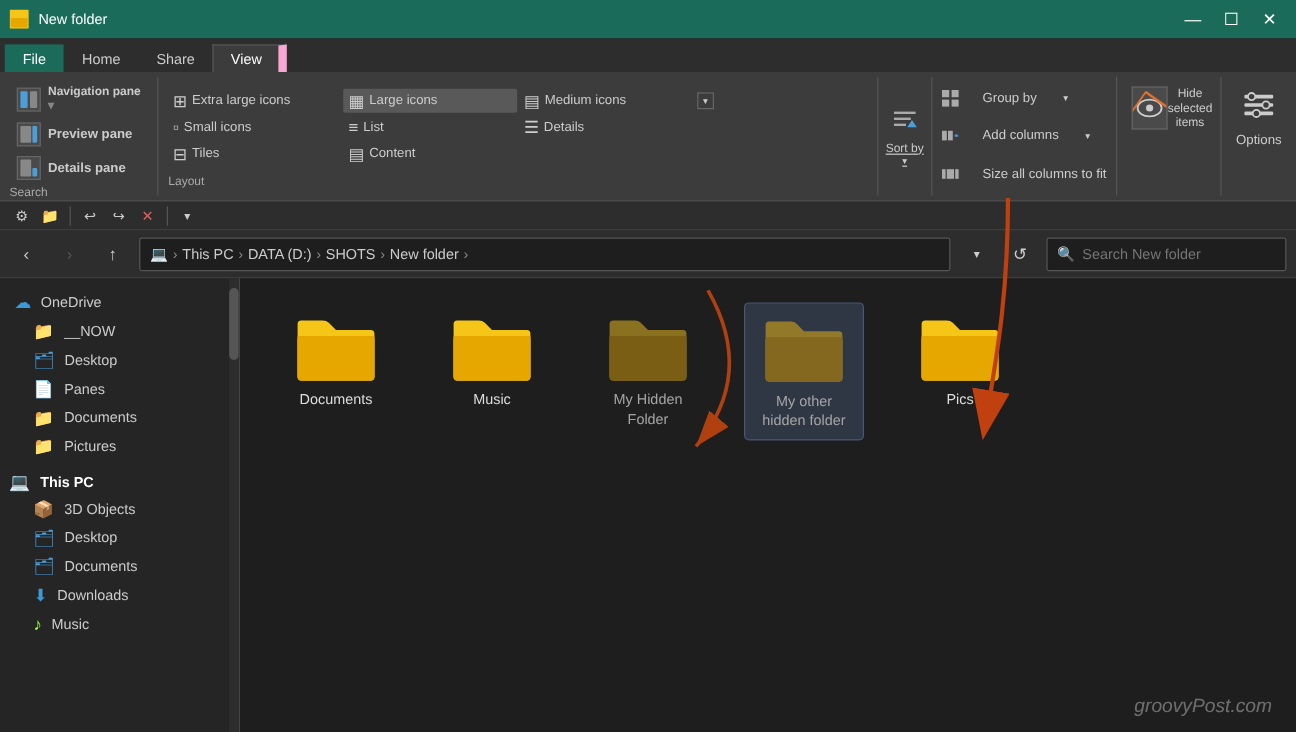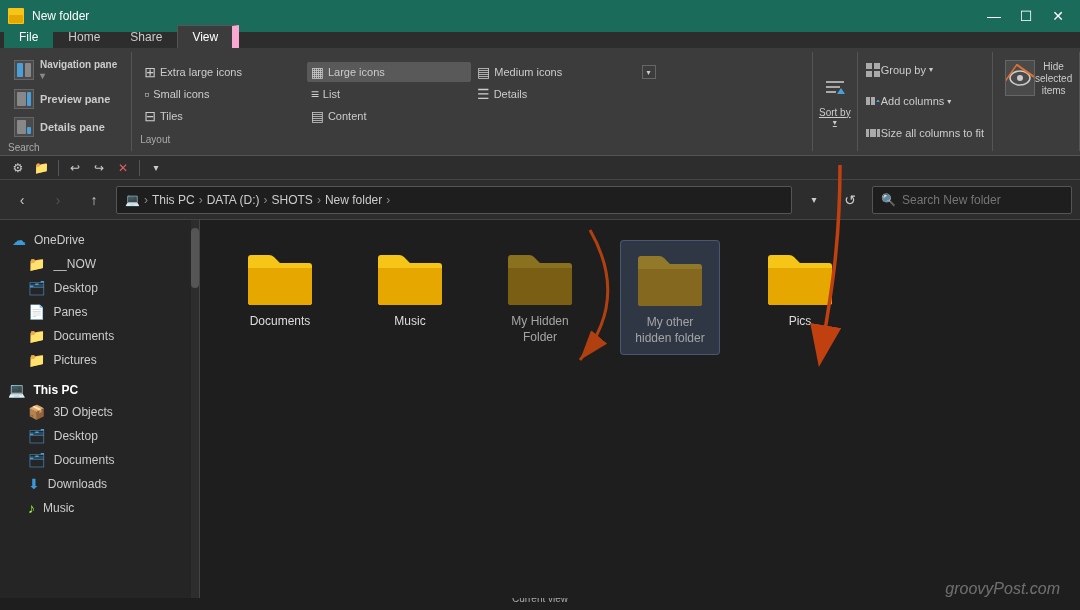--- a/index.html
+++ b/index.html
@@ -8,42 +8,42 @@
     
     .title-bar {
       height: 32px; background: #1a6b5a; display: flex; align-items: center; padding: 0 8px; gap: 8px;
     }
     .title-bar-icon { width: 16px; height: 16px; }
     .title-bar-title { color: #fff; font-size: 12px; flex: 1; }
     .title-bar-controls { display: flex; gap: 4px; }
     .title-bar-btn { width: 28px; height: 20px; background: transparent; border: none; color: #fff; cursor: pointer; font-size: 14px; display: flex; align-items: center; justify-content: center; }
 
     
-    .ribbon-tabs { height: 16px; background: #2d2d2d; display: flex; align-items: flex-end; padding-left: 4px; }
+    .ribbon-tabs { height: 28px; background: #2d2d2d; display: flex; align-items: flex-end; padding-left: 4px; }
     .ribbon-tab { padding: 4px 14px; font-size: 12px; color: #ccc; cursor: pointer; border-top: 1px solid transparent; border-left: 1px solid transparent; border-right: 1px solid transparent; }
     .ribbon-tab.active { background: #3c3c3c; color: #fff; border-top: 1px solid #555; border-left: 1px solid #555; border-right: 7px solid #f9a8d4; }
     .ribbon-tab.file { background: #1a6b5a; color: #fff; padding: 4px 14px; }
 
     
     .ribbon { height: 108px; background: #3c3c3c; border-bottom: 1px solid #555; display: flex; align-items: stretch; padding: 4px 0; }
     .ribbon-section-label { font-size: 10px; color: #aaa; margin-top: auto; padding: 2px 0; }
     .ribbon-section-content { display: flex; flex: 1; align-items: center; gap: 4px; }
 
     
     .panes-section { display: flex; flex-direction: column; padding: 4px 8px; border-right: 1px solid #555; }
     .pane-btn { display: flex; align-items: center; gap: 6px; padding: 3px 6px; cursor: pointer; border-radius: 2px; color: #ccc; font-size: 11px; font-weight: bold; }
     .pane-icon { width: 20px; height: 20px; background: #4a4a4a; border: 1px solid #666; display: flex; align-items: center; justify-content: center; font-size: 9px; }
 
     
     .layout-section { display: flex; flex-direction: column; padding: 4px 8px; border-right: 1px solid #555; flex: 1; }
     .layout-grid { display: grid; grid-template-columns: repeat(4, 1fr); gap: 2px; flex: 1; align-content: center; }
     .layout-btn { display: flex; align-items: center; gap: 4px; padding: 2px 4px; cursor: pointer; border-radius: 2px; color: #ccc; font-size: 11px; white-space: nowrap; }
     .layout-btn.active { background: rgba(255,255,255,0.15); }
     .layout-icon { font-size: 14px; }
-    .cv-btn { display: flex; align-items: center; gap: 1px; padding: 2px 4px; cursor: pointer; color: #ccc; font-size: 11px; border-radius: 2px; }
+    .cv-btn { display: flex; align-items: center; gap: 20px; padding: 2px 4px; cursor: pointer; color: #ccc; font-size: 11px; border-radius: 2px; }
 
     
     .showhide-section { display: flex; flex-direction: column; padding: 4px 8px; border-right: 1px solid #555; width: 180px; }
     .sh-item { display: flex; align-items: center; gap: 6px; padding: 2px 4px; cursor: pointer; color: #ccc; font-size: 11px; border-radius: 2px; }
     .checkbox { width: 12px; height: 12px; border: 1px solid #888; background: #2d2d2d; display: flex; align-items: center; justify-content: center; flex-shrink: 0; }
     .checkbox.checked { background: #0078d7; border-color: #0078d7; }
     .checkbox.checked::after { content: '✓'; color: #fff; font-size: 9px; }
 
     
     .hidesel-section { display: flex; flex-direction: column; align-items: center; padding: 4px 8px; border-right: 1px solid #555; }
@@ -265,20 +265,35 @@
           <ellipse cx="14" cy="14" rx="10" ry="7" fill="none" stroke="#ccc" stroke-width="1.5"></ellipse>
           <circle cx="14" cy="14" r="3" fill="#ccc"></circle>
           <rect x="4" y="4" width="22" height="2" fill="#e07030" transform="rotate(35,14,14)"></rect>
           <rect x="3" y="3" width="1.5" height="22" fill="#e07030" transform="rotate(35,14,14)"></rect>
         </svg>
       </div>
       <span style="font-size:10px;text-align:center;line-height:1.2;">Hide selected items</span>
     </div>
   </div>
 
+  <div class="options-section">
+    <div class="options-btn">
+      <div style="font-size:28px;color:#ccc;">
+        <svg width="32" height="32" viewBox="0 0 32 32">
+          <rect x="4" y="7" width="24" height="3" fill="#ccc" rx="1"></rect>
+          <rect x="4" y="14" width="24" height="3" fill="#ccc" rx="1"></rect>
+          <rect x="4" y="21" width="24" height="3" fill="#ccc" rx="1"></rect>
+          <circle cx="10" cy="8.5" r="3" fill="#3c3c3c" stroke="#ccc" stroke-width="1.5"></circle>
+          <circle cx="22" cy="15.5" r="3" fill="#3c3c3c" stroke="#ccc" stroke-width="1.5"></circle>
+          <circle cx="14" cy="22.5" r="3" fill="#3c3c3c" stroke="#ccc" stroke-width="1.5"></circle>
+        </svg>
+      </div>
+      <span>Options</span>
+    </div>
+  </div>
 
 </div>
 
 <div class="qat">
   <div class="qat-btn">⚙</div>
   <div class="qat-btn">📁</div>
   <div class="qat-separator"></div>
   <div class="qat-btn">↩</div>
   <div class="qat-btn">↪</div>
   <div class="qat-btn" style="color:#e06060;">✕</div>

